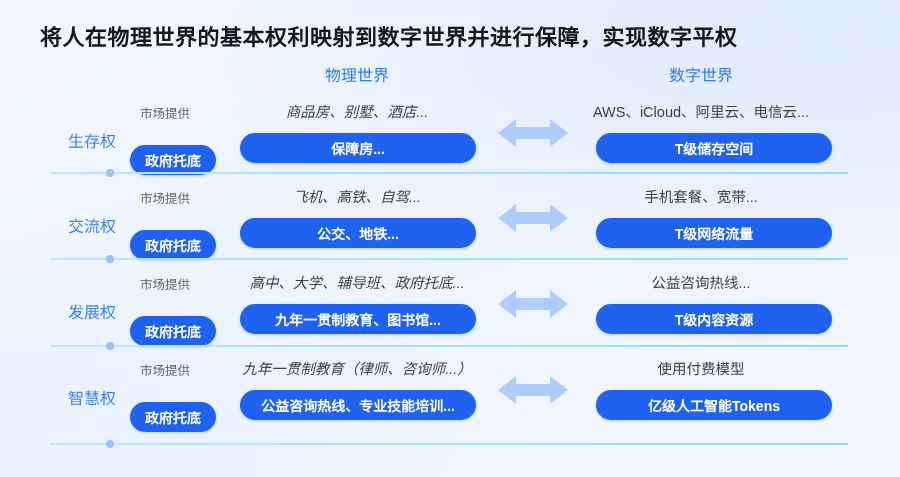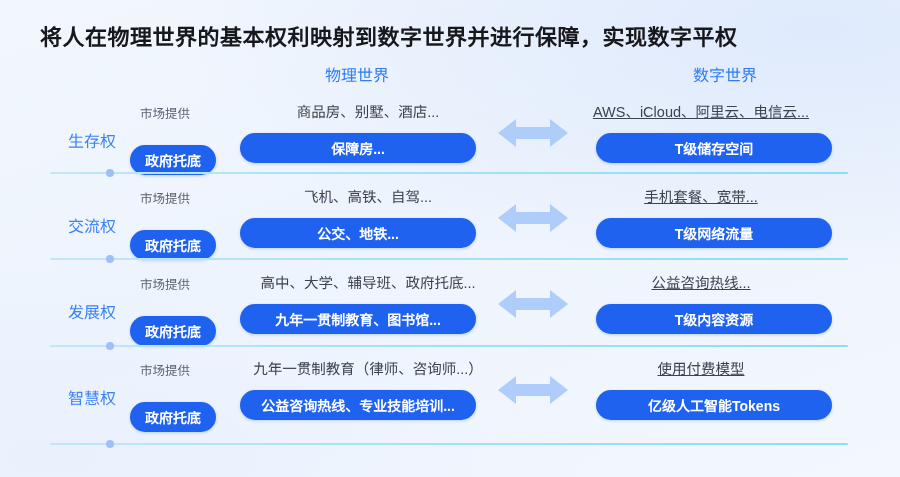--- a/index.html
+++ b/index.html
@@ -43,21 +43,21 @@
   .col-head {
     position: absolute;
     top: 62px;
     font-size: 16px;
     font-weight: 500;
     color: #2f7cf6;
     white-space: nowrap;
     transform: translateX(-50%);
   }
   .col-head.physical { left: 357px; }
-  .col-head.digital  { left: 725px; text-align: right; }
+  .col-head.digital  { left: 701px; text-align: right; }
 
   
   .row {
     position: absolute;
     left: 0;
     width: 900px;
     height: 85px;
   }
   .row.r0 { top: 95px; }
   .row.r1 { top: 180px; }
@@ -89,22 +89,22 @@
 
   
   .desc {
     position: absolute;
     top: 5px;
     font-size: 14.5px;
     color: #3d434f;
     white-space: nowrap;
     transform: translateX(-50%);
   }
-  .desc.physical { left: 368px; }
-  .desc.digital  { left: 701px; text-decoration: underline; }
+  .desc.physical { left: 357px; font-style: italic; }
+  .desc.digital  { left: 701px; }
 
   
   .pill {
     position: absolute;
     height: 30px;
     border-radius: 15px;
     background: #1f62f0;
     color: #ffffff;
     font-size: 14px;
     font-weight: 700;

